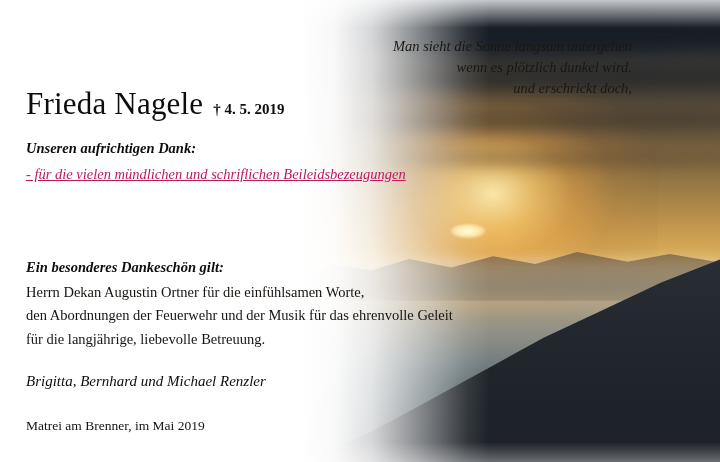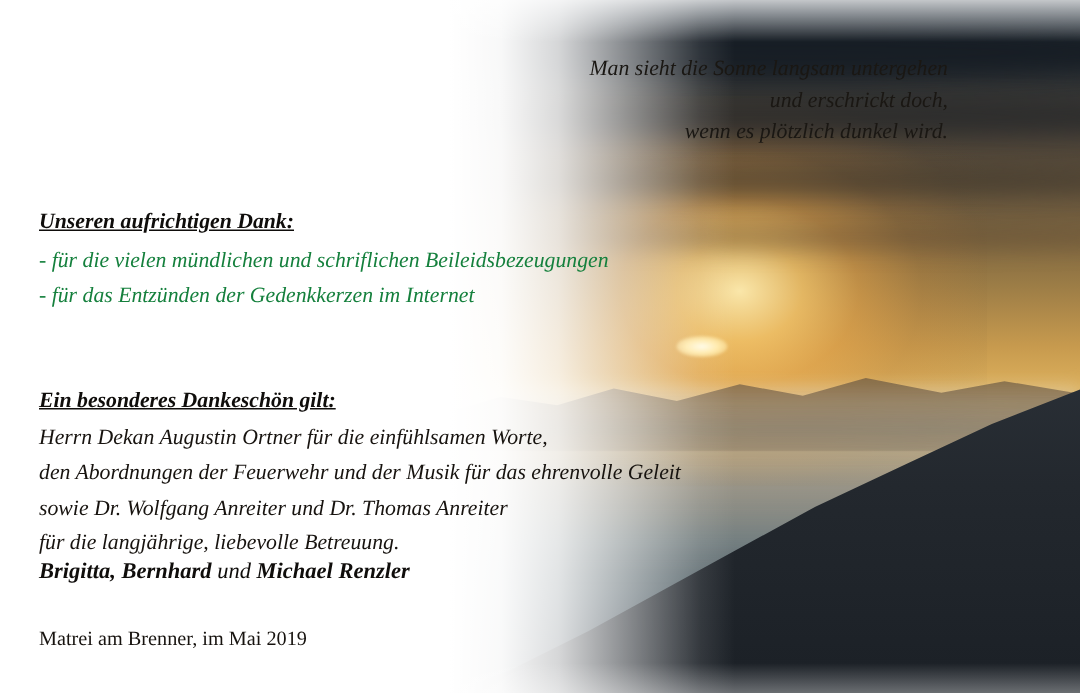--- a/index.html
+++ b/index.html
@@ -174,51 +174,50 @@
     font-size: 15px;
     font-weight: bold;
     color: #0f0d0b;
     white-space: nowrap;
   }
   .section-head {
     font-style: italic;
     font-weight: bold;
     font-size: 14.5px;
     color: #0f0d0b;
-    text-decoration: underline;
   }
   #thanks-head { position: absolute; left: 26px; top: 140px; }
   #thanks-list {
     position: absolute;
     left: 26px;
     top: 163px;
     font-style: italic;
     font-size: 14.5px;
     line-height: 1.62;
-    color: #15803d;
+    color: #be185d;
+    text-decoration: underline;
   }
   #special-head { position: absolute; left: 26px; top: 259px; }
   #special-list {
     position: absolute;
     left: 26px;
     top: 281px;
-    font-style: italic;
     font-size: 14.5px;
     line-height: 1.62;
     color: #17130f;
   }
   #signature {
     position: absolute;
     left: 26px;
     top: 373px;
     font-style: italic;
     font-size: 15px;
     color: #0f0d0b;
   }
-  #signature .bold { font-weight: bold; text-align: center; }
+  #signature .bold { font-weight: normal; text-align: center; }
   #place-date {
     position: absolute;
     left: 26px;
     top: 418px;
     font-size: 13.5px;
     color: #17130f;
   }
   .line { white-space: pre; }
 </style>
 </head>
@@ -241,36 +240,38 @@
     <div class="ridge-near"></div>
     <div class="photo-fade-left"></div>
     <div class="photo-fade-top"></div>
     <div class="photo-fade-bottom"></div>
   </div>
 
   <div id="content">
 
     <div id="verse">
       <div class="line">Man sieht die Sonne langsam untergehen</div>
+      <div class="line">wenn es plötzlich dunkel wird.</div>
       <div class="line">und erschrickt doch,</div>
-      <div class="line">wenn es plötzlich dunkel wird.</div>
-    </div>
-
+    </div>
+
+    <div id="name-row">
+      <span id="deceased-name">Frieda Nagele</span>
+      <span id="death-date">† 4. 5. 2019</span>
+    </div>
 
     <div id="thanks-head" class="section-head">Unseren aufrichtigen Dank:</div>
     <div id="thanks-list">
       <div class="line">- für die vielen mündlichen und schriflichen Beileidsbezeugungen</div>
-      <div class="line">- für das Entzünden der Gedenkkerzen im Internet</div>
     </div>
 
     <div id="special-head" class="section-head">Ein besonderes Dankeschön gilt:</div>
     <div id="special-list">
       <div class="line">Herrn Dekan Augustin Ortner für die einfühlsamen Worte,</div>
       <div class="line">den Abordnungen der Feuerwehr und der Musik für das ehrenvolle Geleit</div>
-      <div class="line">sowie Dr. Wolfgang Anreiter und Dr. Thomas Anreiter</div>
       <div class="line">für die langjährige, liebevolle Betreuung.</div>
     </div>
 
     <div id="signature">
       <span class="bold">Brigitta, Bernhard</span><span> und </span><span class="bold">Michael Renzler</span>
     </div>
 
     <div id="place-date">Matrei am Brenner, im Mai 2019</div>
 
   </div>

